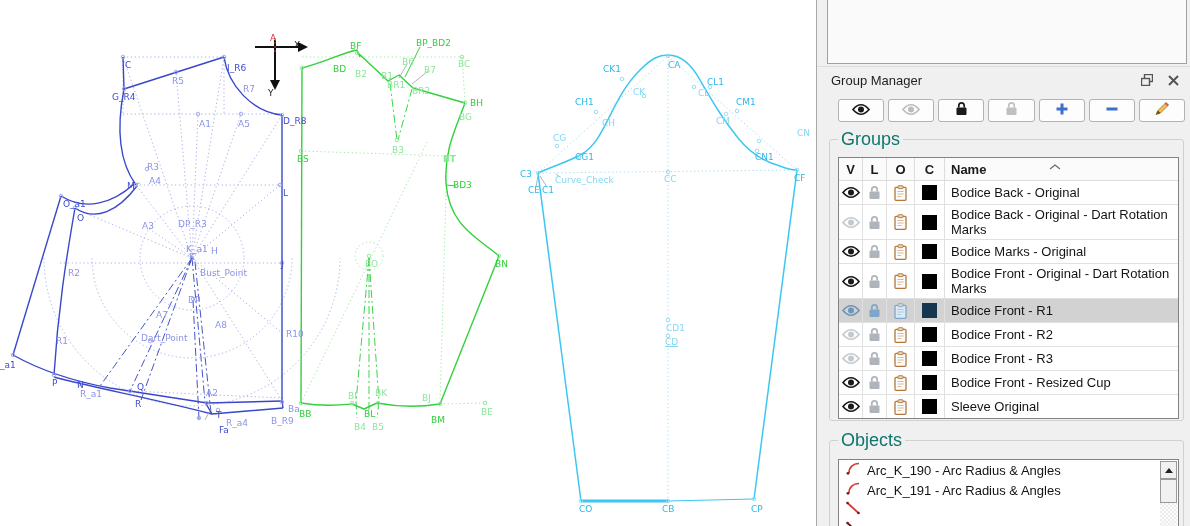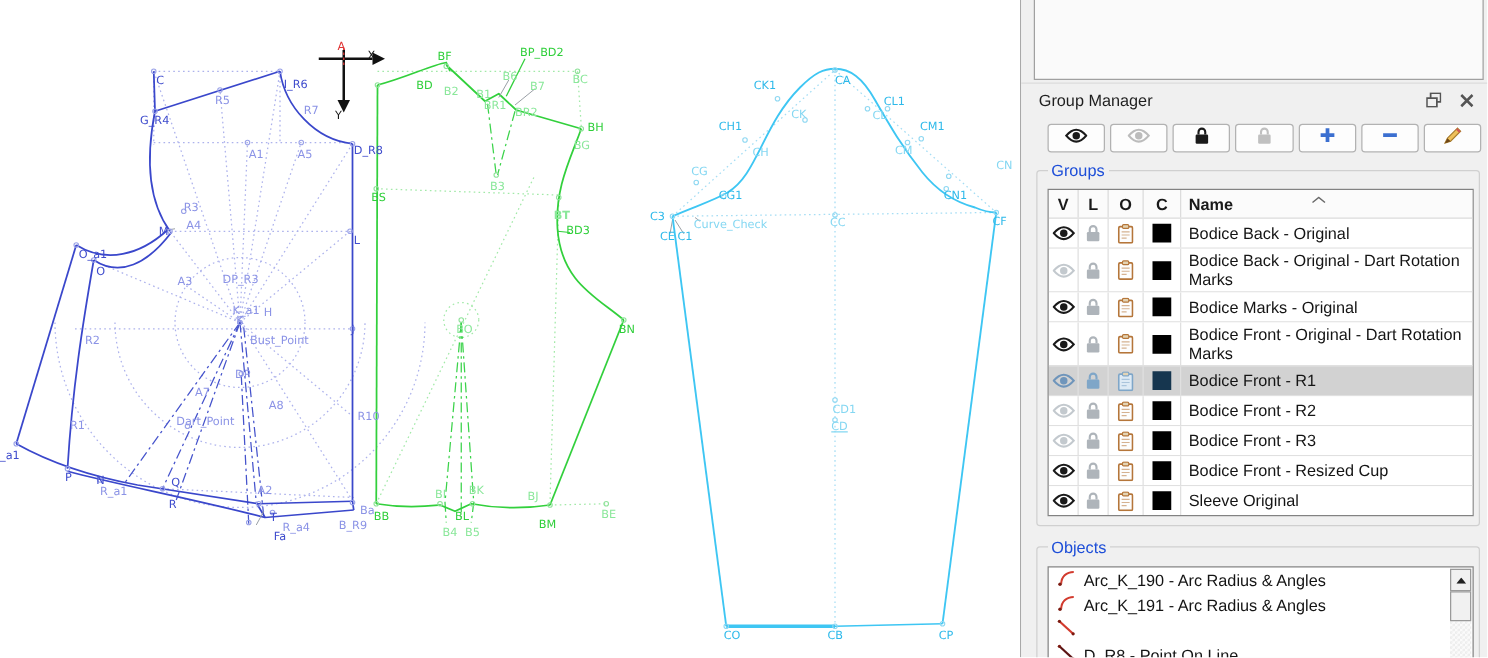--- a/index.html
+++ b/index.html
@@ -15,21 +15,21 @@
   
   .vsep{position:absolute;left:816px;top:0;width:1px;height:526px;background:#a9a9a9;}
   .panel{position:absolute;left:817px;top:0;width:373px;height:526px;background:#f0f0f0;}
   .topbox{position:absolute;left:10px;top:-8px;width:358px;height:70px;background:#fafafa;border:1px solid #a0a0a0;}
   .titlebar{position:absolute;left:0;top:66px;width:373px;height:26px;display:flex;align-items:center;border-top:1px solid #dcdcdc;}
   .titlebar .title{font-size:13px;color:#1f1f1f;margin-left:14px;flex:1;}
   .tb-btn{width:18px;height:18px;display:flex;align-items:center;justify-content:center;margin-right:8px;cursor:pointer;}
   .toolbar{position:absolute;left:21px;top:99px;width:347px;height:23px;display:flex;gap:4px;}
   .btn{flex:1;background:#fdfdfd;border:1px solid #b2b2b2;border-radius:3px;display:flex;align-items:center;justify-content:center;}
   .groupbox{position:absolute;margin:0;border:1px solid #d0d0d0;border-radius:3px;background:transparent;padding:0;}
-  .groupbox legend{font-size:13px;color:#1d4ed8;margin-left:8px;padding:0 3px;}
+  .groupbox legend{font-size:18px;color:#0f766e;margin-left:8px;padding:0 3px;}
   .groups-box{left:12px;top:129px;width:353px;height:290px;}
   .objects-box{left:12px;top:430px;width:353px;height:104px;}
   .gtable{position:absolute;left:8px;top:7px;width:339px;height:260px;background:#fff;border:1px solid #828282;overflow:hidden;}
   .ghead{display:grid;grid-template-columns:24px 24px 28px 30px 1fr;height:22px;background:#fbfbfb;
          border-bottom:1px solid #dcdcdc;position:relative;}
   .ghead .hc{font-size:13px;font-weight:bold;color:#1a1a1a;display:flex;align-items:center;justify-content:center;border-right:1px solid #dcdcdc;}
   .ghead .hc.name{justify-content:flex-start;padding-left:6px;border-right:none;}
   .sortind{position:absolute;left:210px;top:-2px;}
   .grow{display:grid;grid-template-columns:24px 24px 28px 30px 1fr;border-bottom:1px solid #e0e0e0;min-height:23px;background:#fff;}
   .grow.sel{background:#d2d2d2;}
@@ -277,21 +277,21 @@
         <span class="clb lb-g dim" style="left: 458px; top: 59px;">BC</span>
         <span class="clb lb-g" style="left: 289px; top: 64px; margin-left: 44px;">BD</span>
         <span class="clb lb-g dim" style="left: 355px; top: 69px;">B2</span>
         <span class="clb lb-g dim" style="left: 381px; top: 71px;">B1</span>
         <span class="clb lb-g dim" style="left: 387px; top: 80px;">BR1</span>
         <span class="clb lb-g dim" style="left: 412px; top: 86px;">BR2</span>
         <span class="clb lb-g" style="left: 470px; top: 98px;">BH</span>
         <span class="clb lb-g dim" style="left: 459px; top: 112px;">BG</span>
         <span class="clb lb-g dim" style="left: 392px; top: 145px;">B3</span>
         <span class="clb lb-g" style="left: 297px; top: 154px;">BS</span>
-        <span class="clb lb-g dim" style="left: 443px; top: 168px; font-weight: bold;">BT</span>
+        <span class="clb lb-g dim" style="left: 443px; top: 154px; font-weight: bold;">BT</span>
         <span class="clb lb-g" style="left: 453px; top: 180px;">BD3</span>
         <span class="clb lb-g dim" style="left: 365px; top: 259px;">BO</span>
         <span class="clb lb-g" style="left: 495px; top: 259px;">BN</span>
         <span class="clb lb-g dim" style="left: 348px; top: 391px;">BI</span>
         <span class="clb lb-g dim" style="left: 375px; top: 388px;">BK</span>
         <span class="clb lb-g dim" style="left: 422px; top: 393px;">BJ</span>
         <span class="clb lb-g" style="left: 299px; top: 409px;">BB</span>
         <span class="clb lb-g" style="left: 364px; top: 409px;">BL</span>
         <span class="clb lb-g dim" style="left: 354px; top: 422px;">B4</span>
         <span class="clb lb-g dim" style="left: 372px; top: 422px;">B5</span>

